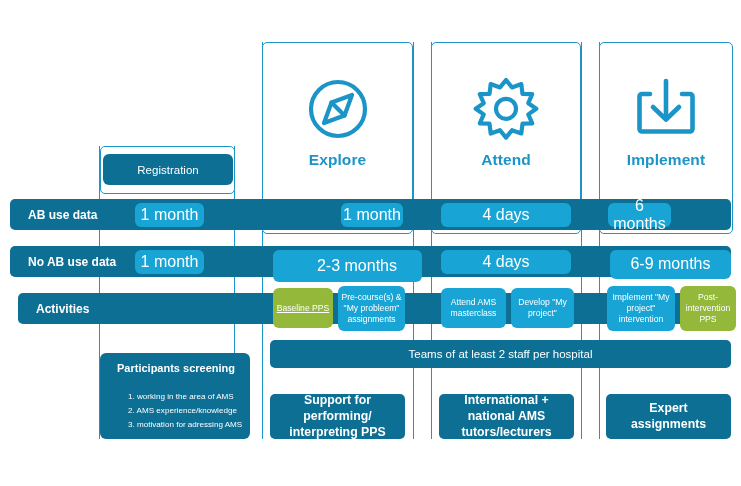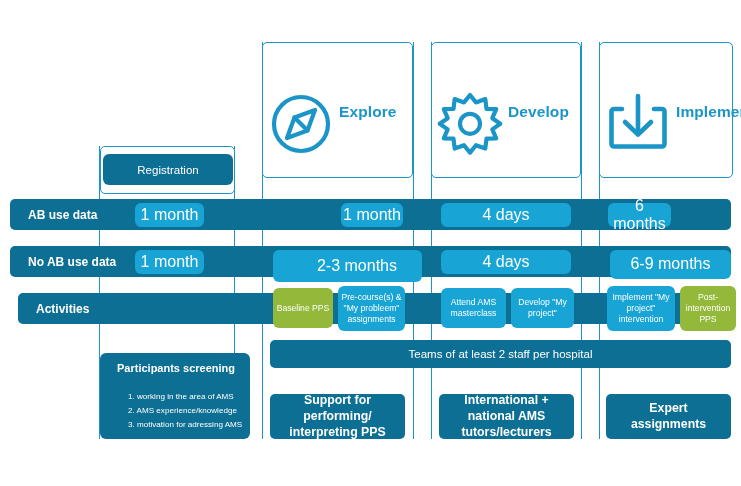--- a/index.html
+++ b/index.html
@@ -20,27 +20,27 @@
     position: absolute;
     left: 0; top: 0;
     width: 741px;
     height: 486px;
   }
 
   
   .phase-card {
     position: absolute;
     top: 42px;
-    height: 136px;
+    height: 192px;
     border: 1.4px solid #1b95c8;
     border-radius: 5px;
     background: #ffffff;
     box-sizing: border-box;
     display: flex;
-    flex-direction: row;
+    flex-direction: column;
     align-items: center;
     justify-content: flex-start;
   }
   .phase-icon {
     margin-top: 28px;
     width: 76px;
     height: 76px;
     display: block;
   }
   .phase-title {
@@ -216,21 +216,21 @@
     <span class="phase-title">Explore</span>
   </div>
 
   <div class="phase-card" style="left:431px; width:150px;">
     <span class="phase-icon">
       <svg viewBox="0 0 76 76" width="76" height="76" fill="none" stroke="#1b95c8" stroke-width="4.2" stroke-linejoin="round">
         <path d="M38 9 L44 16.4 L53.3 13.1 L54.5 22.9 L64.2 23.2 L60.3 32.2 L68.3 37.8 L60.3 43.4 L64.2 52.4 L54.5 52.7 L53.3 62.5 L44 59.2 L38 66.6 L32 59.2 L22.7 62.5 L21.5 52.7 L11.8 52.4 L15.7 43.4 L7.7 37.8 L15.7 32.2 L11.8 23.2 L21.5 22.9 L22.7 13.1 L32 16.4 Z"></path>
         <circle cx="38" cy="37.8" r="10"></circle>
       </svg>
     </span>
-    <span class="phase-title">Develop</span>
+    <span class="phase-title">Attend</span>
   </div>
 
   <div class="phase-card" style="left:599px; width:134px;">
     <span class="phase-icon">
       <svg viewBox="0 0 76 76" width="76" height="76" fill="none" stroke="#1b95c8" stroke-width="4.6" stroke-linecap="round" stroke-linejoin="round">
         <path d="M22 23 H14 a2.5 2.5 0 0 0 -2.5 2.5 V58 a2.5 2.5 0 0 0 2.5 2.5 H62 a2.5 2.5 0 0 0 2.5 -2.5 V25.5 A2.5 2.5 0 0 0 62 23 H54"></path>
         <path d="M38 10 V48"></path>
         <path d="M25 36 L38 48.5 L51 36"></path>
       </svg>
     </span>
@@ -251,21 +251,21 @@
 
   <div class="rowbar" style="left:10px; top:246px; width:721px; height:31px;"></div>
   <div class="rowlabel" style="left:10px; top:246px; width:130px; height:31px;">No AB use data</div>
   <div class="pill" style="left:135px; top:250px; width:69px; height:24px;">1 month</div>
   <div class="pill" style="left:273px; top:250px; width:130px; height:32px;padding-left:19px;">2-3 months</div>
   <div class="pill" style="left:441px; top:250px; width:130px; height:24px;">4 days</div>
   <div class="pill" style="left:610px; top:250px; width:121px; height:29px;">6-9 months</div>
 
   <div class="rowbar" style="left:18px; top:293px; width:713px; height:31px;"></div>
   <div class="rowlabel" style="left:18px; top:293px; width:130px; height:31px;">Activities</div>
-  <div class="pill green activity" style="left:273px; top:288px; width:60px; height:40px;">Baseline PPS</div>
+  <div class="pill green activity" style="left:273px; top:288px; width:60px; height:40px;text-decoration:underline;">Baseline PPS</div>
   <div class="pill activity" style="left:338px; top:286px; width:67px; height:45px;">Pre-course(s) &amp; "My probleem" assignments</div>
   <div class="pill activity" style="left:441px; top:288px; width:65px; height:40px;">Attend AMS masterclass</div>
   <div class="pill activity" style="left:511px; top:288px; width:63px; height:40px;">Develop "My project"</div>
   <div class="pill activity" style="left:607px; top:286px; width:68px; height:45px;">Implement "My project" intervention</div>
   <div class="pill green activity" style="left:680px; top:286px; width:56px; height:45px;">Post-intervention PPS</div>
 
   <div class="teams-bar">
     <span>Teams of at least 2 staff per hospital</span>
   </div>
 

